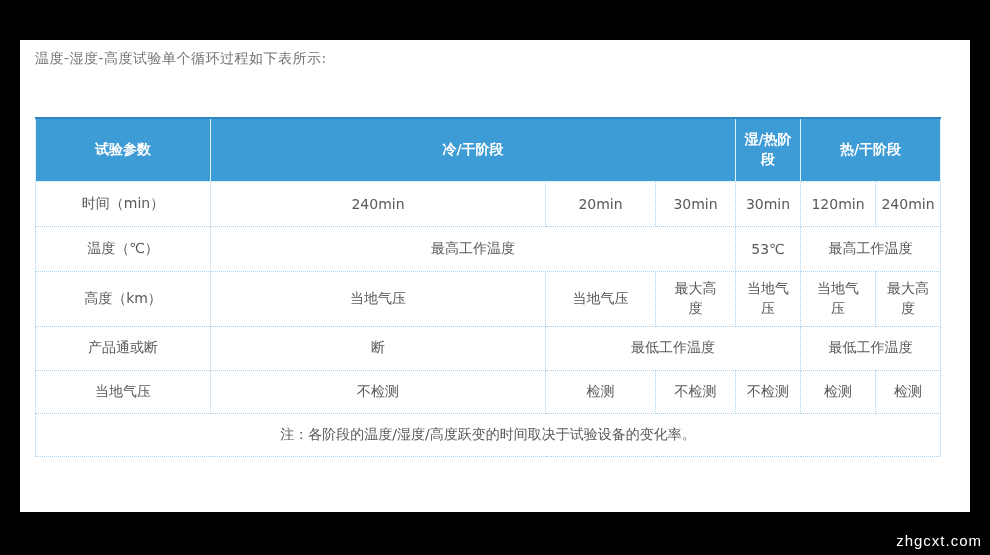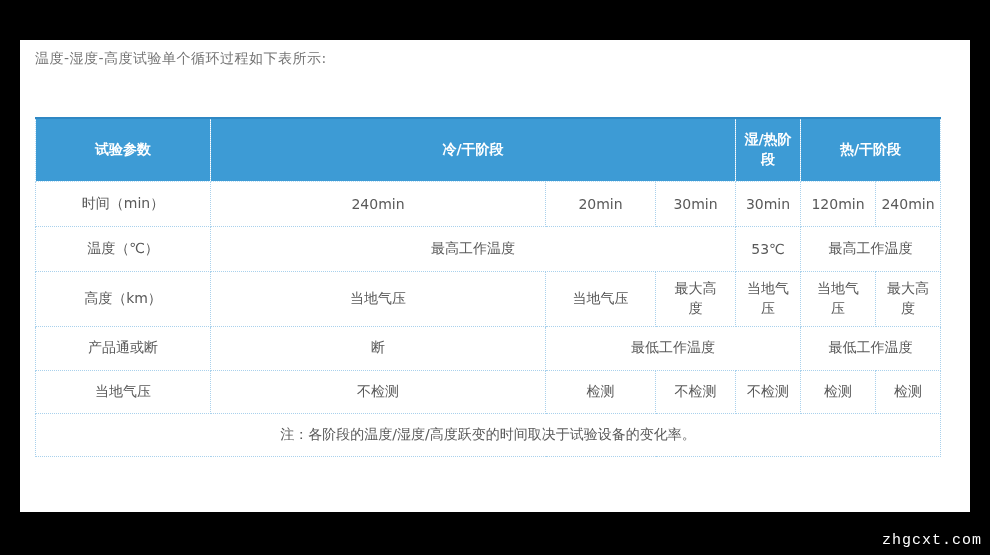--- a/index.html
+++ b/index.html
@@ -38,21 +38,21 @@
   tr.r-time{height:45px;}
   tr.r-temp{height:45px;}
   tr.r-alt{height:55px;}
   tr.r-hum{height:45px;}
   tr.r-pow{height:44px;}
   tr.r-perf{height:43px;}
   tr.r-note{height:43px;}
   .cellwrap{display:inline-block;max-width:52px;line-height:1.4;}
   .watermark{
     position:absolute;right:8px;bottom:6px;
-    font-family:Liberation Mono, monospace;
+    font-family:Liberation Sans, sans-serif;
     font-size:15px;color:#ffffff;letter-spacing:1px;
   }
 </style>
 </head>
 <body>
 
 <div class="panel">
 
   <div class="intro">温度-湿度-高度试验单个循环过程如下表所示:</div>
 

